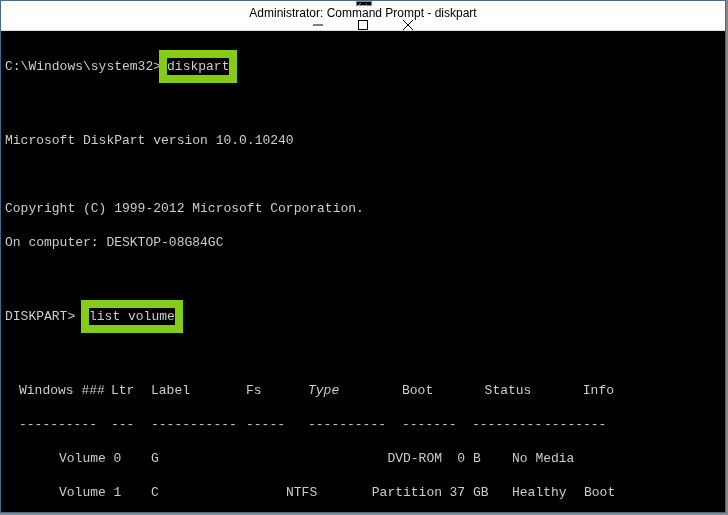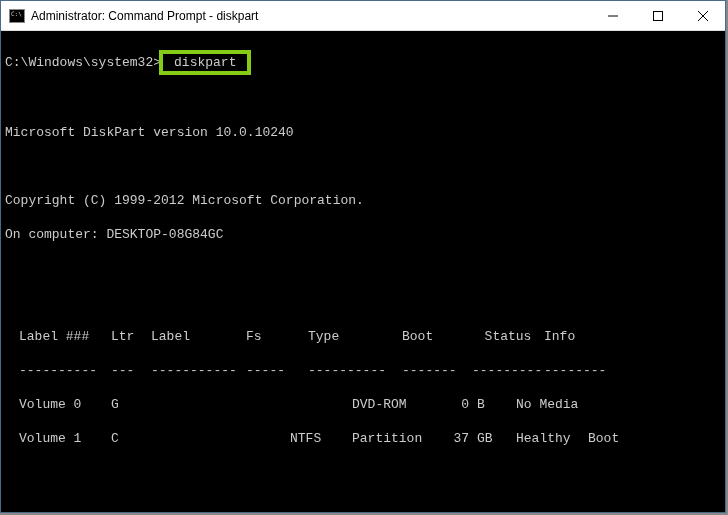--- a/index.html
+++ b/index.html
@@ -16,20 +16,21 @@
     background: #fff;
     border: 1px solid #4a6a8a;
     position: relative;
   }
   .titlebar {
     height: 30px;
     background: #fff;
     display: flex;
     align-items: center;
     border-bottom: 1px solid #ddd;
+    flex-direction: column;
   }
   .titlebar-icon {
     width: 16px;
     height: 14px;
     margin-left: 8px;
     margin-right: 6px;
     background: #000;
     border: 1px solid #888;
     position: relative;
   }
@@ -68,42 +69,42 @@
     color: #ccc;
     font-size: 13px;
     line-height: 17px;
     padding: 4px 4px;
     height: calc(100% - 30px);
     overflow: hidden;
     font-family: Consolas, 'Courier New', monospace;
     white-space: pre;
   }
   .hl {
-    border: 4px solid #84cc16;
+    border: 8px solid #84cc16;
     display: inline-block;
-    padding: 0 11px;
+    padding: 0 0;
     margin: -2px -2px;
   }
   .row { display:block; }
-  .col-num   { display:inline-block; width: 92px; }
+  .col-num   { display:inline-block; width: 92px; margin-left: 40px; }
   .col-ltr   { display:inline-block; width: 40px; }
   .col-label { display:inline-block; width: 95px; }
-  .col-fs    { display:inline-block; width: 62px; margin-left: 44px; }
-  .col-type  { display:inline-block; width: 94px; }
+  .col-fs    { display:inline-block; width: 62px; }
+  .col-type  { display:inline-block; width: 94px; text-align: right; }
   .col-size  { display:inline-block; width: 62px; text-align:center; padding-right:8px;}
   .col-status{ display:inline-block; width: 80px; padding-left:8px;}
   .col-info  { display:inline-block; width: 70px; }
   .hdr-num   { display:inline-block; width: 92px; }
   .hdr-ltr   { display:inline-block; width: 40px; }
   .hdr-label { display:inline-block; width: 95px; }
   .hdr-fs    { display:inline-block; width: 62px; }
-  .hdr-type  { display:inline-block; width: 94px; }
+  .hdr-type  { display:inline-block; width: 94px; font-style: italic; }
   .hdr-size  { display:inline-block; width: 62px; }
   .hdr-status{ display:inline-block; width: 80px; padding-left:8px;text-align:center;}
-  .hdr-info  { display:inline-block; width: 70px; }
+  .hdr-info  { display:inline-block; width: 70px; text-align: right; }
   .dash-num   { display:inline-block; width: 92px; }
   .dash-ltr   { display:inline-block; width: 40px; }
   .dash-label { display:inline-block; width: 95px; }
   .dash-fs    { display:inline-block; width: 62px; }
   .dash-type  { display:inline-block; width: 94px; }
   .dash-size  { display:inline-block; width: 62px; text-align:right; padding-right:8px;}
   .dash-status{ display:inline-block; width: 80px; padding-left:8px;}
   .dash-info  { display:inline-block; width: 70px; }
   .indent { padding-left: 14px; display:block;}
 </style>
@@ -135,22 +136,23 @@
   </div>
 
   <div class="terminal">
 <span class="row"><span>C:\Windows\system32&gt;</span><span class="hl">diskpart</span></span>
 <span class="row"> </span>
 <span class="row">Microsoft DiskPart version 10.0.10240</span>
 <span class="row"> </span>
 <span class="row">Copyright (C) 1999-2012 Microsoft Corporation.</span>
 <span class="row">On computer: DESKTOP-08G84GC</span>
 <span class="row"> </span>
+<span class="row"><span>DISKPART&gt; </span><span class="hl">list volume</span></span>
 <span class="row"> </span>
-<span class="indent"><span class="hdr-num">Label ###</span><span class="hdr-ltr">Ltr</span><span class="hdr-label">Label</span><span class="hdr-fs">Fs</span><span class="hdr-type">Type</span><span class="hdr-size">Boot</span><span class="hdr-status">Status</span><span class="hdr-info">Info</span></span>
+<span class="indent"><span class="hdr-num">Windows ###</span><span class="hdr-ltr">Ltr</span><span class="hdr-label">Label</span><span class="hdr-fs">Fs</span><span class="hdr-type">Type</span><span class="hdr-size">Boot</span><span class="hdr-status">Status</span><span class="hdr-info">Info</span></span>
 <span class="indent"><span class="dash-num">----------</span><span class="dash-ltr">---</span><span class="dash-label">-----------</span><span class="dash-fs">-----</span><span class="dash-type">----------</span><span class="dash-size">-------</span><span class="dash-status">---------</span><span class="dash-info">--------</span></span>
 <span class="indent"><span class="col-num">Volume 0</span><span class="col-ltr">G</span><span class="col-label"></span><span class="col-fs"></span><span class="col-type">DVD-ROM</span><span class="col-size">0 B</span><span class="col-status">No Media</span><span class="col-info"></span></span>
 <span class="indent"><span class="col-num">Volume 1</span><span class="col-ltr">C</span><span class="col-label"></span><span class="col-fs">NTFS</span><span class="col-type">Partition</span><span class="col-size">37 GB</span><span class="col-status">Healthy</span><span class="col-info">Boot</span></span>
 
 
 
 
 
 
 

